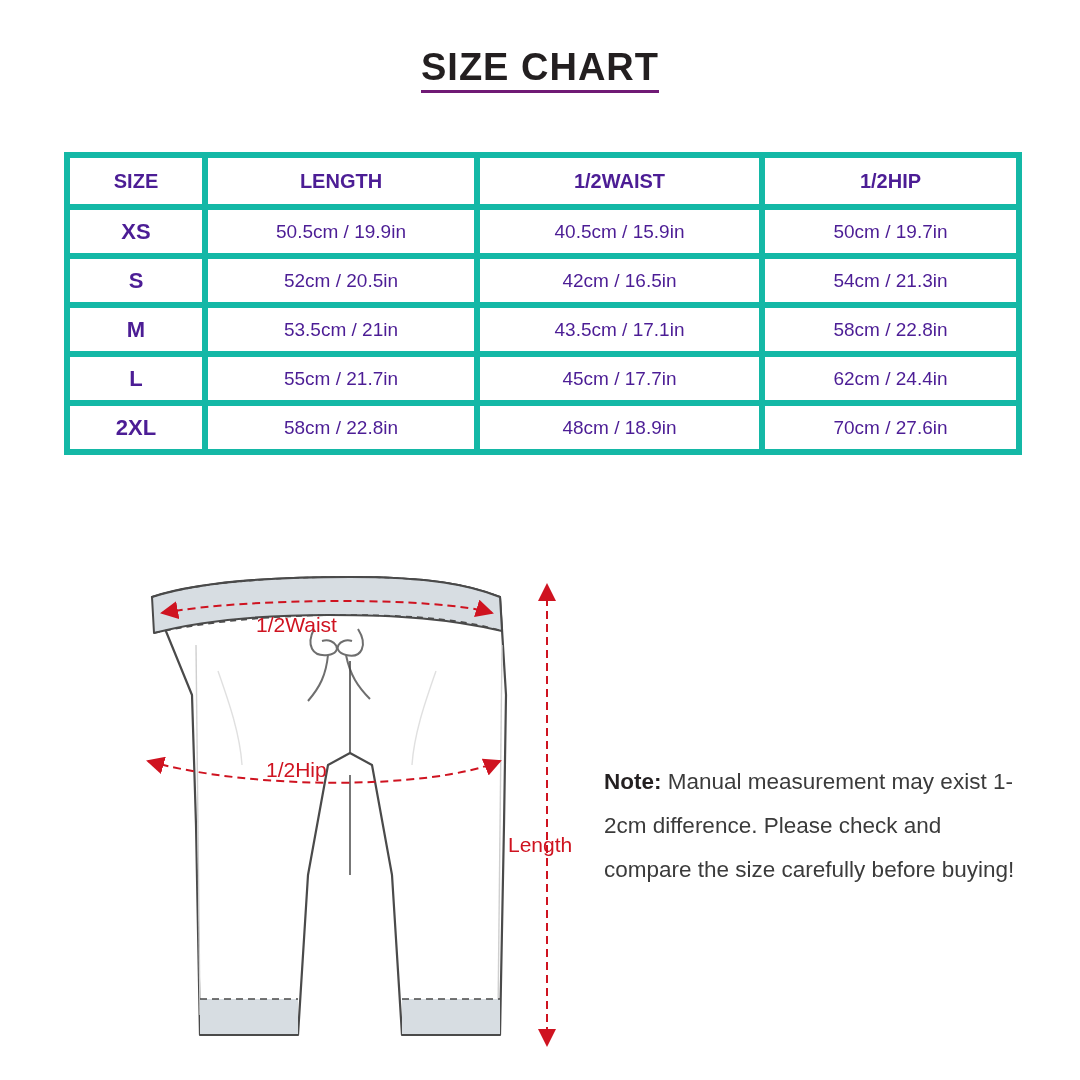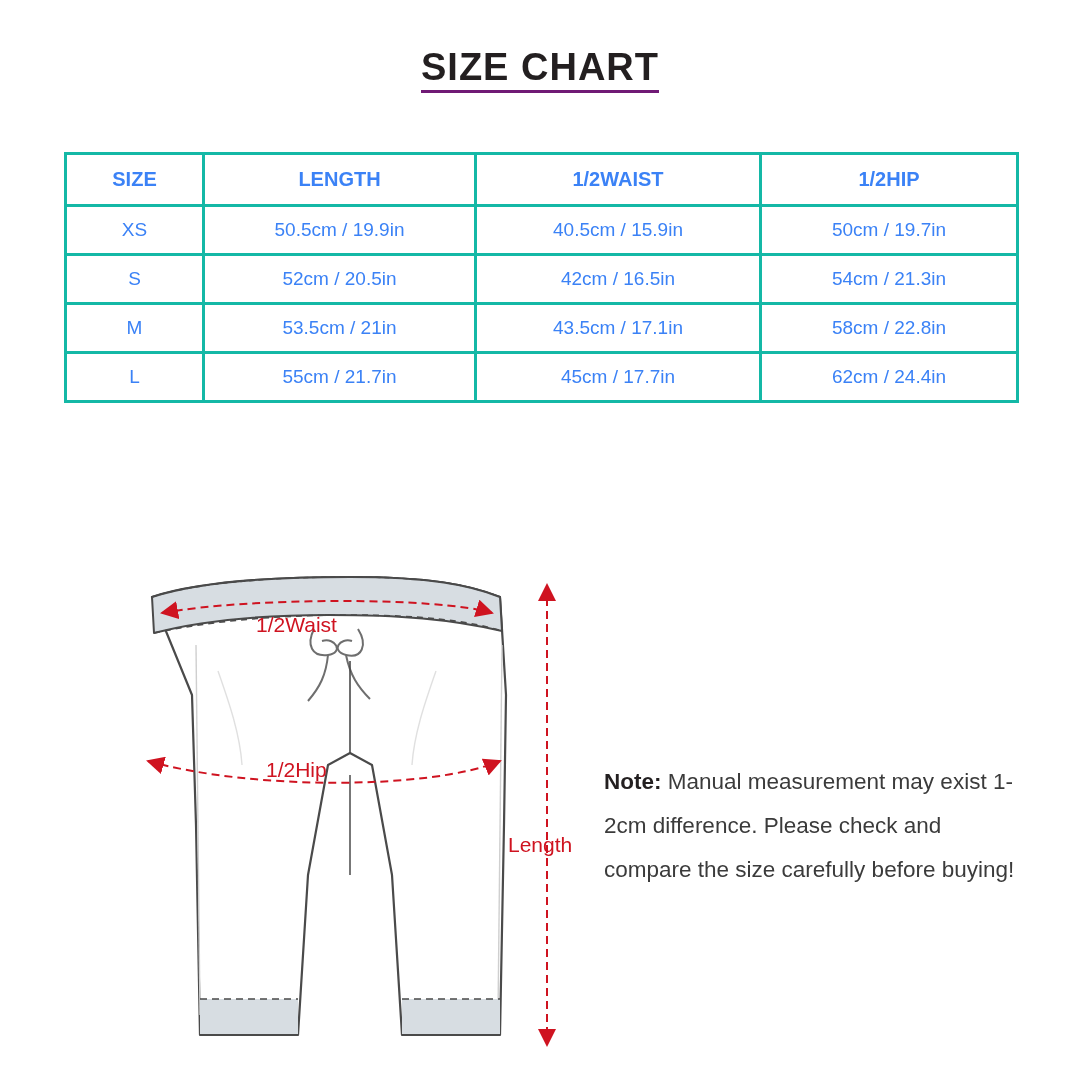--- a/index.html
+++ b/index.html
@@ -41,36 +41,36 @@
     left: 64px;
     width: 952px;
   }
   table.size-table {
     width: 952px;
     border-collapse: collapse;
     table-layout: fixed;
   }
   table.size-table th,
   table.size-table td {
-    border: 3px solid #14b8a6;
+    border: 6px solid #14b8a6;
     text-align: center;
     vertical-align: middle;
     font-size: 19px;
-    color: #3b82f6;
+    color: #4c1d95;
     height: 49px;
     padding: 0 4px;
   }
   table.size-table thead th {
     font-weight: bold;
     font-size: 20px;
     height: 52px;
   }
   table.size-table tbody td.size-col {
-    font-weight: normal;
-    font-size: 19px;
+    font-weight: bold;
+    font-size: 22px;
     margin-left: 48px;
   }
   .col-size { width: 138px; }
   .col-len  { width: 272px; }
   .col-wst  { width: 285px; }
   .col-hip  { width: 257px; }
 
   
   .diagram {
     position: absolute;
@@ -146,20 +146,26 @@
           <td class="size-col">M</td>
           <td>53.5cm / 21in</td>
           <td>43.5cm / 17.1in</td>
           <td>58cm / 22.8in</td>
         </tr>
         <tr>
           <td class="size-col">L</td>
           <td>55cm / 21.7in</td>
           <td>45cm / 17.7in</td>
           <td>62cm / 24.4in</td>
+        </tr>
+        <tr>
+          <td class="size-col">2XL</td>
+          <td>58cm / 22.8in</td>
+          <td>48cm / 18.9in</td>
+          <td>70cm / 27.6in</td>
         </tr>
       </tbody>
     </table>
   </div>
 
   <div class="diagram">
     <svg width="500" height="490" viewBox="0 0 500 490">
       <defs>
         <marker id="arrR" markerWidth="9" markerHeight="9" refX="8" refY="4.5" orient="auto">
           <path d="M0,0 L9,4.5 L0,9 z" fill="#cf1320"></path>

